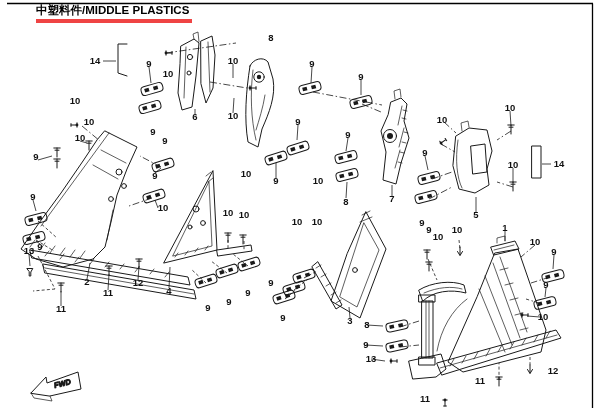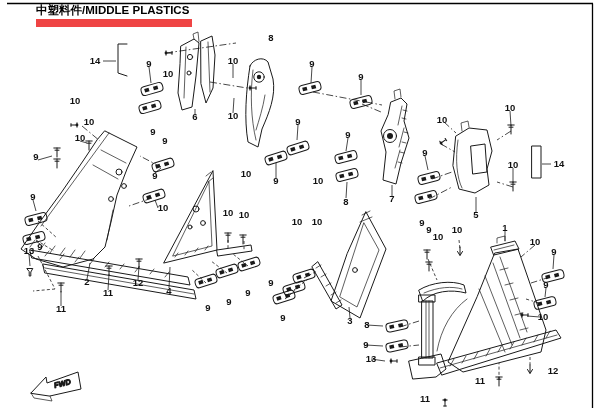--- a/index.html
+++ b/index.html
@@ -1,19 +1,19 @@
 <!DOCTYPE html>
 <html><head>
 <meta charset="utf-8">
 <style>
   html,body{margin:0;padding:0;background:#fff;}
   .page{position:relative;width:600px;height:418px;background:#ffffff;overflow:hidden;
         font-family:"Liberation Sans",sans-serif;}
   .title{position:absolute;left:36px;top:3px;font-size:11.5px;font-weight:700;color:#000;
-         border-bottom:8px solid #ef4444;padding:0 3px 1px 0;white-space:nowrap;}
+         border-bottom:4px solid #ef4444;padding:0 3px 1px 0;white-space:nowrap;}
   svg{position:absolute;left:0;top:0;}
   .part{fill:none;stroke:#1a1a1a;stroke-width:1;stroke-linecap:round;stroke-linejoin:round;}
   .thin{fill:none;stroke:#1a1a1a;stroke-width:0.7;}
   .fillb{fill:#1a1a1a;stroke:none;}
   .callout{font:700 9.5px "Liberation Sans",sans-serif;fill:#111;text-anchor:middle;}
   .fwd{font:italic 700 7.5px "Liberation Sans",sans-serif;fill:#111;text-anchor:middle;}
   .ln0{stroke:#1a1a1a;stroke-width:0.8;fill:none;}
   .ln1{stroke:#1a1a1a;stroke-width:0.8;fill:none;stroke-dasharray:3,2.2;}
   .ln2{stroke:#1a1a1a;stroke-width:0.8;fill:none;stroke-dasharray:7,2.5,1.5,2.5;}
   .border{stroke:#000;fill:none;}

